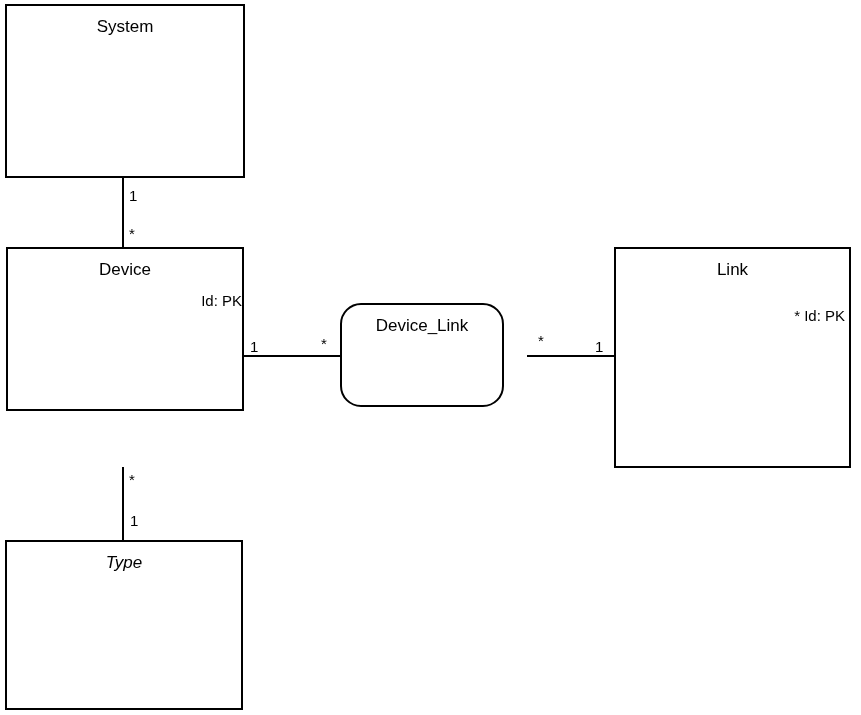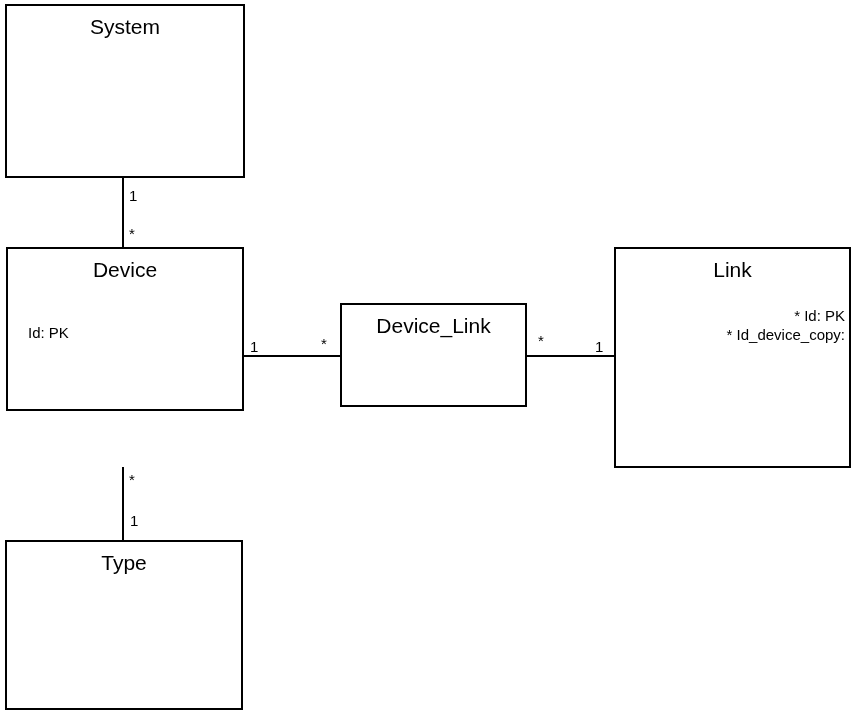--- a/index.html
+++ b/index.html
@@ -17,33 +17,34 @@
     overflow: hidden;
   }
   .entity {
     position: absolute;
     background: #ffffff;
     border: 2px solid #000000;
     box-sizing: border-box;
   }
   .entity-title {
     text-align: center;
-    font-size: 21px;
+    font-size: 17px;
     line-height: 26px;
     padding-top: 8px;
     white-space: nowrap;
   }
   .entity-attrs {
     font-size: 15px;
     line-height: 19px;
     text-align: left;
   }
   .entity-attrs.device-attrs {
-    margin-top: 40px;
+    margin-top: 8px;
     padding-left: 20px;
+    text-align: right;
   }
   .entity-attrs.link-attrs {
     margin-top: 23px;
     padding-left: 8px;
     padding-right: 4px;
     text-align: right;
   }
   .connector {
     position: absolute;
     background: #000000;
@@ -51,22 +52,22 @@
   .card-label {
     position: absolute;
     font-size: 15px;
     line-height: 16px;
     white-space: nowrap;
   }
 
   
   .entity-system      { left: 5px;   top: 4px;   width: 240px; height: 174px; }
   .entity-device      { left: 6px;   top: 247px; width: 238px; height: 164px; }
-  .entity-type        { left: 5px;   top: 540px; width: 238px; height: 170px; }
-  .entity-device-link { left: 340px; top: 303px; width: 187px; height: 104px; }
+  .entity-type        { left: 5px;   top: 540px; width: 238px; height: 170px; font-style: italic; }
+  .entity-device-link { left: 340px; top: 303px; width: 164px; height: 104px; border-radius: 21px; }
   .entity-link        { left: 614px; top: 247px; width: 237px; height: 221px; }
 
   
   .conn-system-device     { left: 122px; top: 178px; width: 2px;  height: 69px; }
   .conn-device-type       { left: 122px; top: 467px; width: 2px;  height: 73px; }
   .conn-device-devicelink { left: 244px; top: 355px; width: 96px; height: 2px; }
   .conn-devicelink-link   { left: 527px; top: 355px; width: 87px; height: 2px; }
 
   
   .lbl-sys-dev-1  { left: 129px; top: 188px; }
@@ -99,21 +100,20 @@
   </div>
 
   <div class="entity entity-device-link">
     <div class="entity-title">Device_Link</div>
   </div>
 
   <div class="entity entity-link">
     <div class="entity-title">Link</div>
     <div class="entity-attrs link-attrs">
       <div>* Id: PK</div>
-      <div>* Id_device_copy:</div>
     </div>
   </div>
 
   <div class="connector conn-system-device"></div>
   <div class="connector conn-device-type"></div>
   <div class="connector conn-device-devicelink"></div>
   <div class="connector conn-devicelink-link"></div>
 
   <div class="card-label lbl-sys-dev-1">1</div>
   <div class="card-label lbl-sys-dev-m">*</div>

